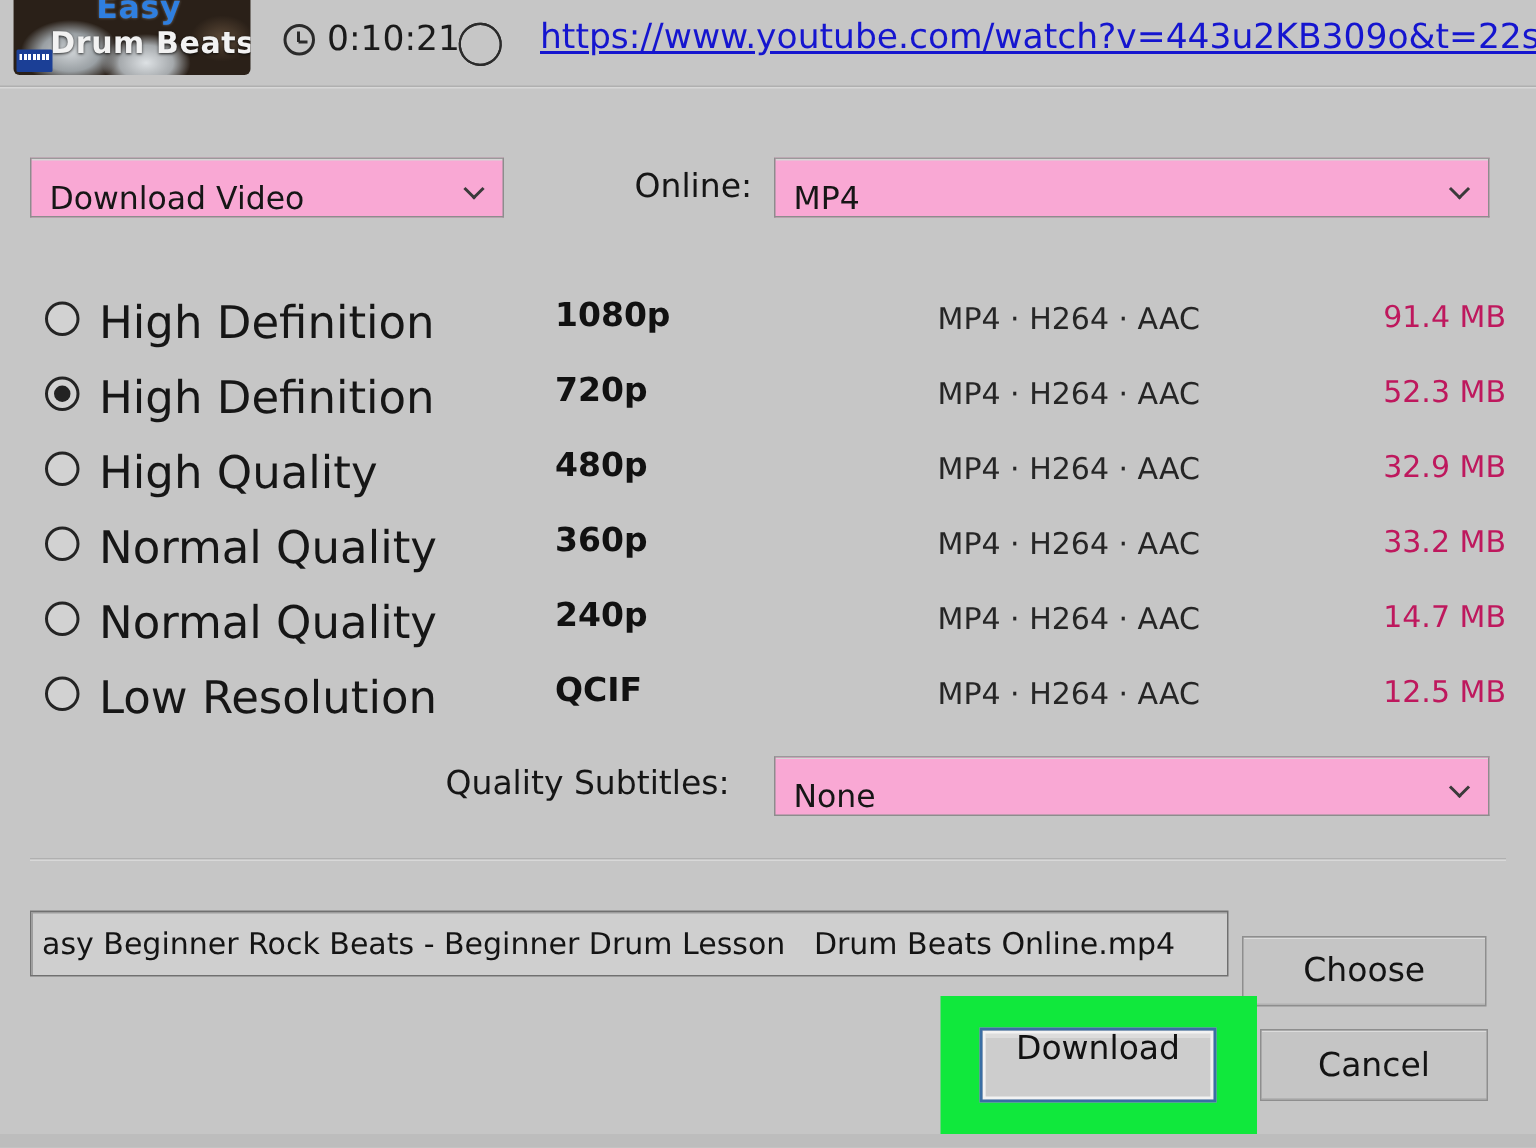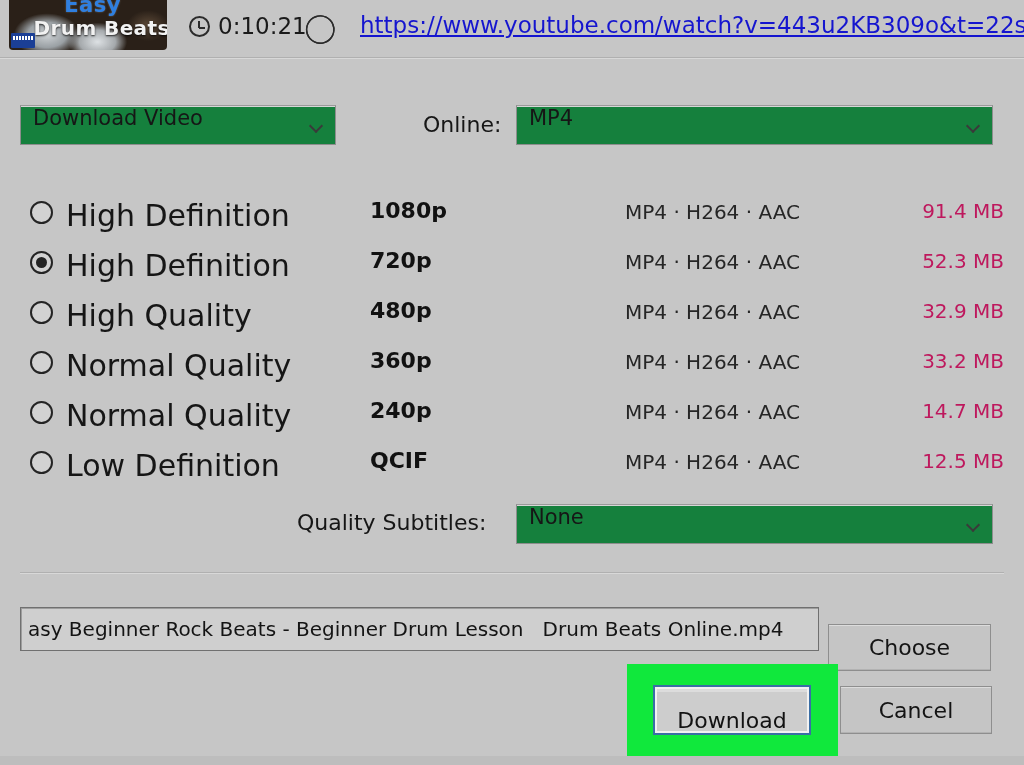--- a/index.html
+++ b/index.html
@@ -126,26 +126,26 @@
     height: 2px;
     border-top: 1px solid #b0b0b0;
     border-bottom: 1px solid #d8d8d8;
   }
   #sep-top   { left: 0;  top: 57px;  width: 1024px; }
   #sep-mid   { left: 20px; top: 572px; width: 984px; }
 
   
   .combo {
     position: absolute;
-    background: #15803d;
+    background: #f9a8d4;
     border: 1px solid #8d8d8d;
     border-top-color: #9a9a9a;
     box-shadow: inset 0 1px 0 #d6d6d6;
     display: flex;
-    align-items: flex-start;
+    align-items: flex-end;
     cursor: pointer;
   }
   .combo .combo-text {
     font-size: 21px;
     color: #161616;
     padding-left: 12px;
     white-space: nowrap;
     overflow: hidden;
   }
   .combo .chev {
@@ -281,21 +281,21 @@
     left: 653px; top: 685px;
     width: 158px; height: 50px;
     background: #cdcdcd;
     border: 2px solid #3a6ea5;
     box-shadow: inset 0 0 0 2px #f2f2f2, inset 0 3px 0 2px #dcdcdc;
     font-family: "DejaVu Sans", "Liberation Sans", sans-serif;
     font-size: 22px;
     color: #121212;
     cursor: pointer;
     display: flex;
-    align-items: flex-end;
+    align-items: flex-start;
     justify-content: center;
   }
   #bottom-strip {
     position: absolute;
     left: 0; top: 756px;
     width: 1024px; height: 9px;
     background: #bdbdbd;
   }
 </style>
 </head>
@@ -363,21 +363,21 @@
     </div>
     <div class="qrow">
       <span class="radio"></span>
       <span class="q-name">Normal Quality</span>
       <span class="q-res">240p</span>
       <span class="q-codec">MP4 · H264 · AAC</span>
       <span class="q-size">14.7 MB</span>
     </div>
     <div class="qrow">
       <span class="radio"></span>
-      <span class="q-name">Low Definition</span>
+      <span class="q-name">Low Resolution</span>
       <span class="q-res">QCIF</span>
       <span class="q-codec">MP4 · H264 · AAC</span>
       <span class="q-size">12.5 MB</span>
     </div>
   </div>
 
 <div id="subs-label">Quality Subtitles:</div>
 
 <div class="combo" id="subs-select">
   <span class="combo-text">None</span>

